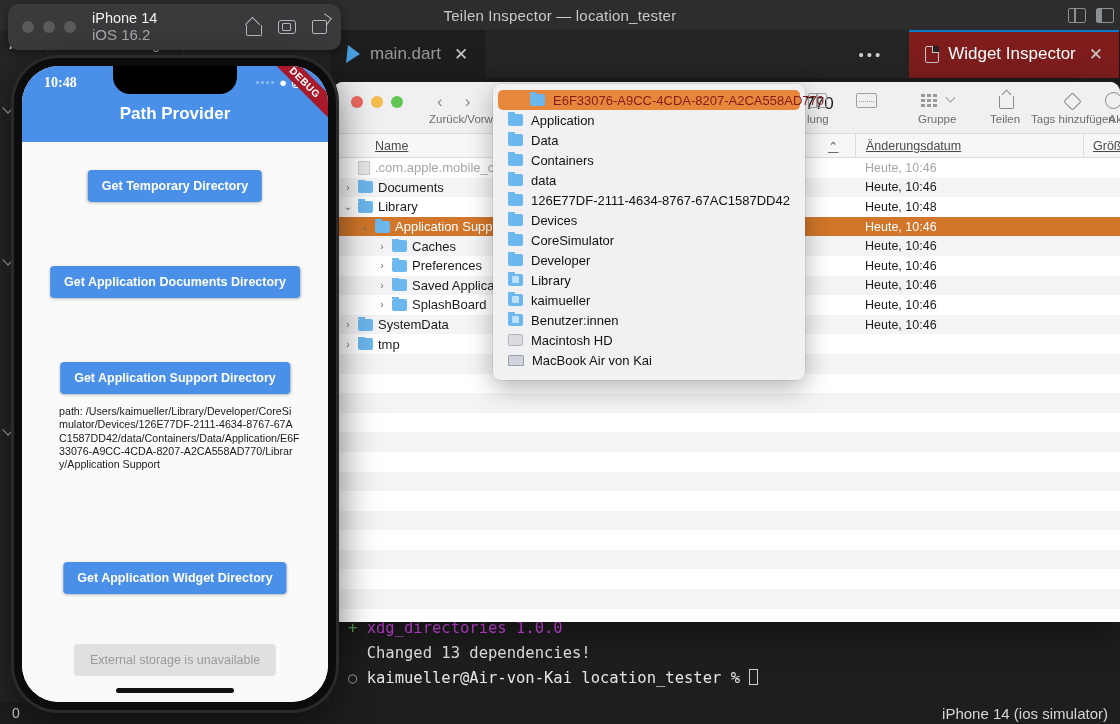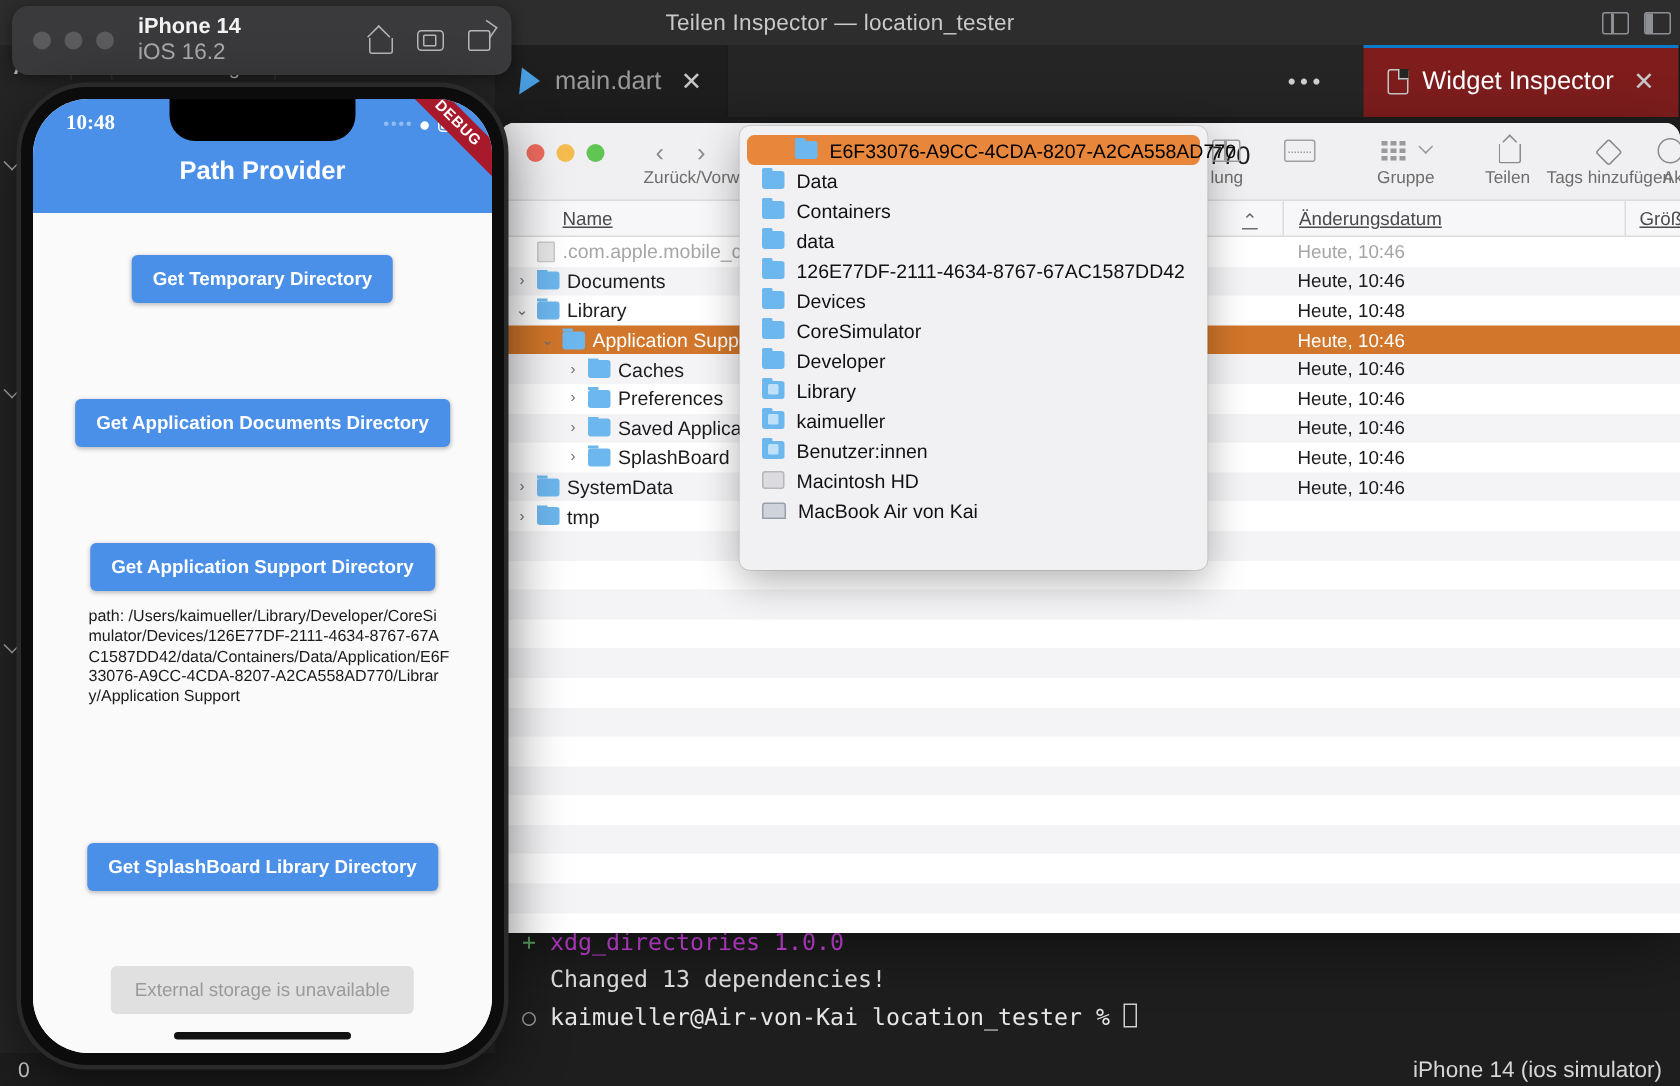--- a/index.html
+++ b/index.html
@@ -111,21 +111,21 @@
   
   .sim-bar {
     position: absolute; left: 8px; top: 4px; width: 333px; height: 46px;
     background: #3a3a3c; border-radius: 11px;
     display: flex; align-items: center; padding: 0 14px;
     box-shadow: 0 2px 10px rgba(0,0,0,.45);
   }
   .traffic { display: flex; gap: 9px; align-items:center; }
   .tl { width: 12px; height: 12px; border-radius: 50%; background: #5b5b5e; }
   .sim-names { margin-left: 16px; line-height: 1.1; }
-  .sim-dev { color: #f2f2f2; font-size: 14.5px; font-weight: 700; }
+  .sim-dev { color: #f2f2f2; font-size: 14.5px; font-weight: 400; }
   .sim-os { color: #a8a8ac; font-size: 15px; margin-top: 0; }
   .sim-tools { margin-left: auto; display: flex; gap: 16px; align-items:center; color:#b6b6ba; }
   .ico-home { width:16px; height:15px; position:relative; }
   .ico-home::before{content:"";position:absolute;left:0;top:5px;width:14px;height:10px;border:1.6px solid #b6b6ba;border-top:none;border-radius:0 0 2px 2px;}
   .ico-home::after{content:"";position:absolute;left:1px;top:-1px;width:10px;height:10px;border-left:1.6px solid #b6b6ba;border-top:1.6px solid #b6b6ba;transform:rotate(45deg);}
   .ico-cam { width:18px;height:14px;border:1.6px solid #b6b6ba;border-radius:3px;position:relative;}
   .ico-cam::before{content:"";position:absolute;left:3px;top:2px;width:7px;height:6px;border:1.5px solid #b6b6ba;border-radius:1px;}
   .ico-rec { width:15px;height:14px;border:1.6px solid #b6b6ba;border-radius:2px;position:relative;}
   .ico-rec::after{content:"";position:absolute;right:-4px;top:-6px;width:8px;height:8px;border-top:1.6px solid #b6b6ba;border-right:1.6px solid #b6b6ba;transform:rotate(35deg);}
 
@@ -247,21 +247,21 @@
     position: absolute; left: 493px; top: 84px; width: 312px; height: 296px;
     background: #f1f0f2; border-radius: 7px;
     box-shadow: 0 8px 26px rgba(0,0,0,.3), 0 0 0 .5px rgba(0,0,0,.12);
     padding: 6px 0; z-index: 40;
   }
   .mrow {
     height: 20px; display: flex; align-items: center; gap: 8px;
     padding: 0 10px; margin: 0 5px; font-size: 13px; color: #111113;
     border-radius: 5px; white-space: nowrap;
   }
-  .mrow.sel { background: #e8873c; color: #000000; padding-left: 32px; }
+  .mrow.sel { background: #e8873c; color: #7f1d1d; padding-left: 32px; }
   .mico-disk{width:15px;height:12px;background:#dcdce0;border:1px solid #b6b6ba;border-radius:2px;flex:none;}
   .mico-lap{width:16px;height:11px;background:#cfd4dc;border:1px solid #9aa0aa;border-radius:2px 2px 0 0;flex:none;}
   .mico-home{width:15px;height:12px;background:#6cb7ee;border-radius:2px;position:relative;flex:none;}
   .mico-home::before{content:"";position:absolute;left:0;top:-2.5px;width:7px;height:3px;background:#6cb7ee;border-radius:1px 1px 0 0;}
   .mico-home::after{content:"";position:absolute;left:4px;top:2px;width:7px;height:7px;background:#bfe1f7;border-radius:1px;}
 </style>
 </head>
 <body>
 
 <div id="root">
@@ -515,20 +515,24 @@
   </div>
 
   <div class="f-menu">
     <div id="menu-rows">
         <div class="mrow sel">
           <span class="fold"></span>
           <span>E6F33076-A9CC-4CDA-8207-A2CA558AD770</span>
         </div>
         <div class="mrow">
           <span class="fold"></span>
+          <span>Application</span>
+        </div>
+        <div class="mrow">
+          <span class="fold"></span>
           <span>Data</span>
         </div>
         <div class="mrow">
           <span class="fold"></span>
           <span>Containers</span>
         </div>
         <div class="mrow">
           <span class="fold"></span>
           <span>data</span>
         </div>
@@ -604,21 +608,21 @@
           <span class="batt"></span>
         </div>
         <div class="appbar-title">Path Provider</div>
         <div class="debug-ribbon">DEBUG</div>
       </div>
       <div class="body-area">
         <div id="app-buttons">
             <div class="mbtn" style="top: 28px;">Get Temporary Directory</div>
             <div class="mbtn" style="top: 124px;">Get Application Documents Directory</div>
             <div class="mbtn" style="top: 220px;">Get Application Support Directory</div>
-            <div class="mbtn" style="top: 420px;">Get SplashBoard Library Directory</div>
+            <div class="mbtn" style="top: 420px;">Get Application Widget Directory</div>
           </div>
         <div class="pathtext">path: /Users/kaimueller/Library/Developer/CoreSimulator/Devices/126E77DF-2111-4634-8767-67AC1587DD42/data/Containers/Data/Application/E6F33076-A9CC-4CDA-8207-A2CA558AD770/Library/Application Support</div>
         <div class="disabled-btn">External storage is unavailable</div>
       </div>
       <div class="home-ind"></div>
     </div>
   </div>
 
 </div>
 

